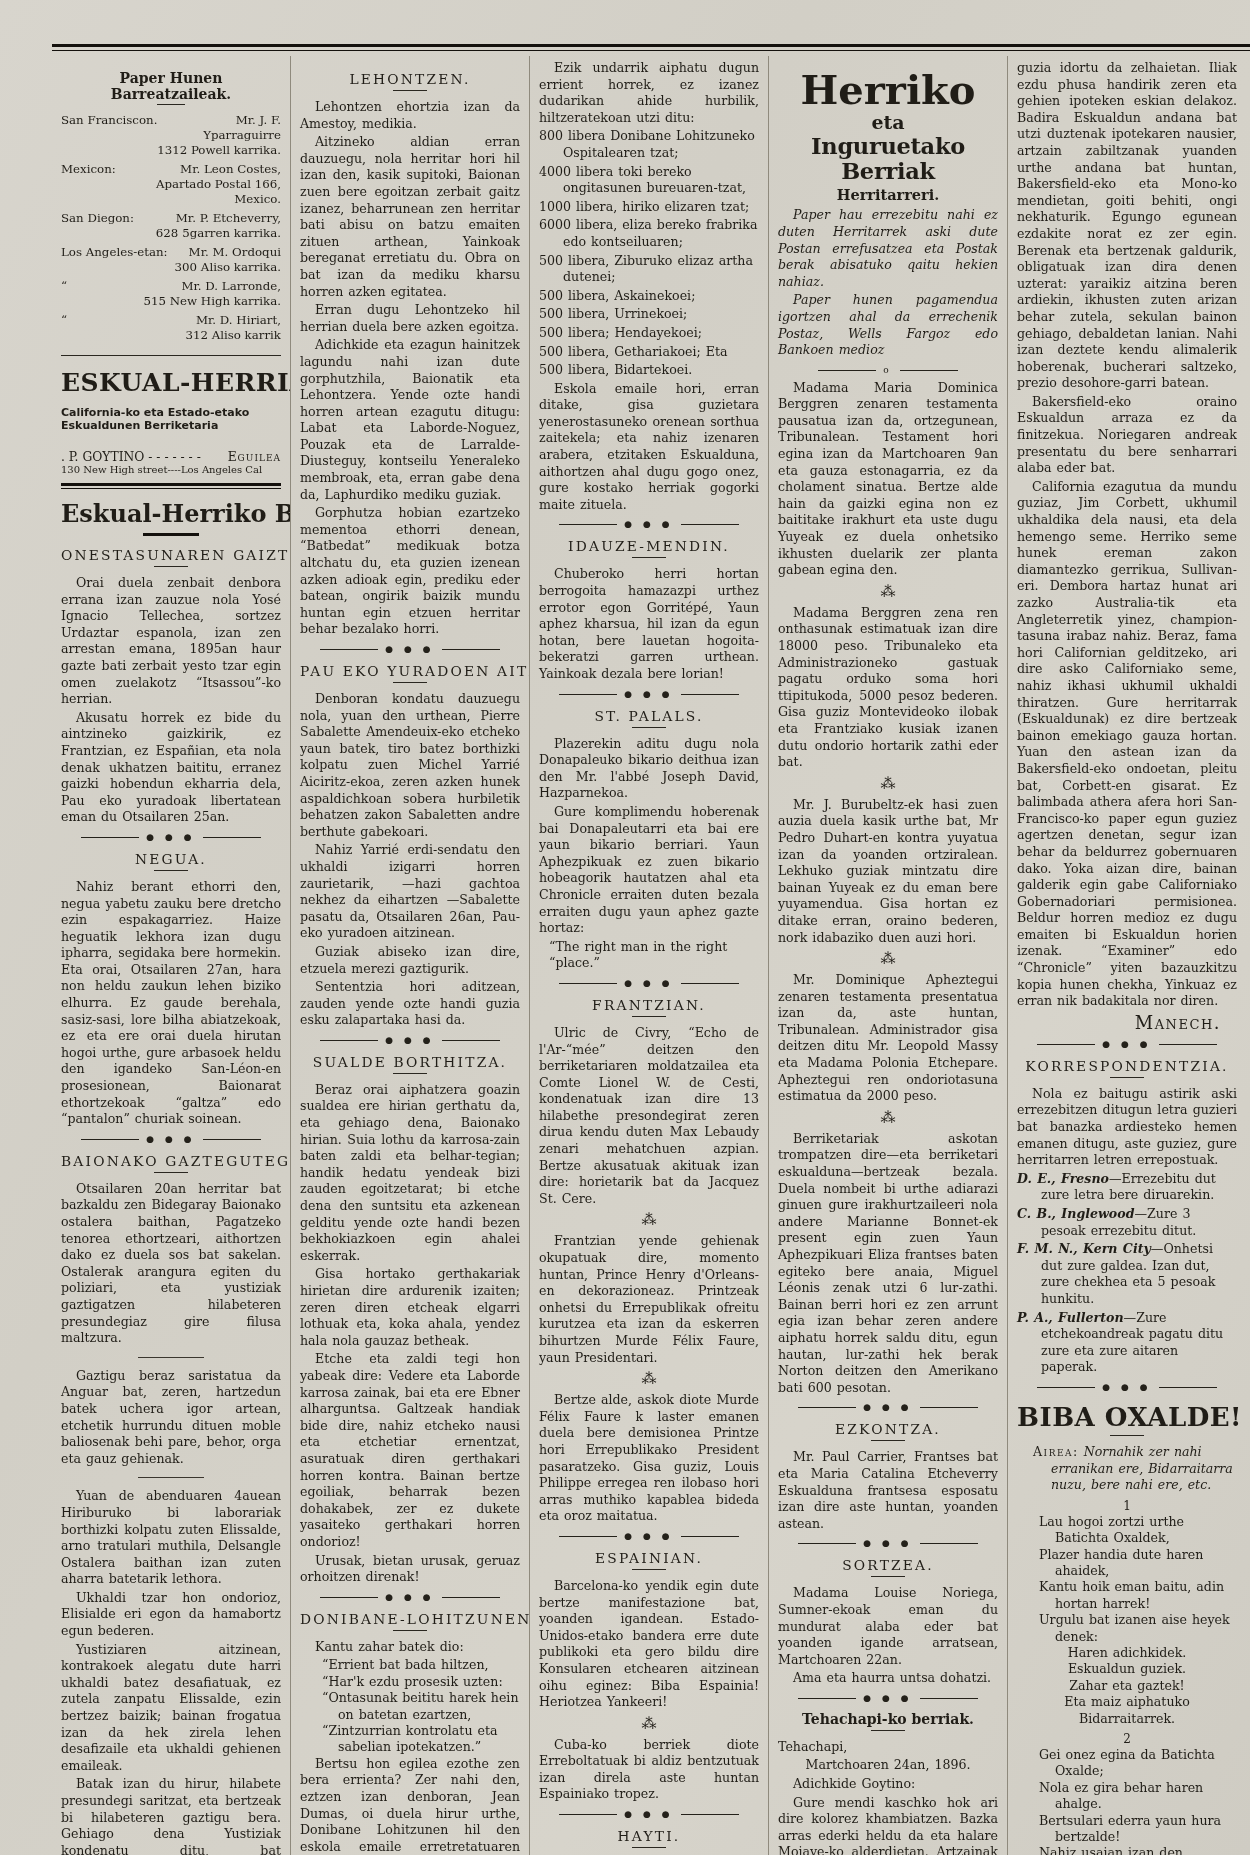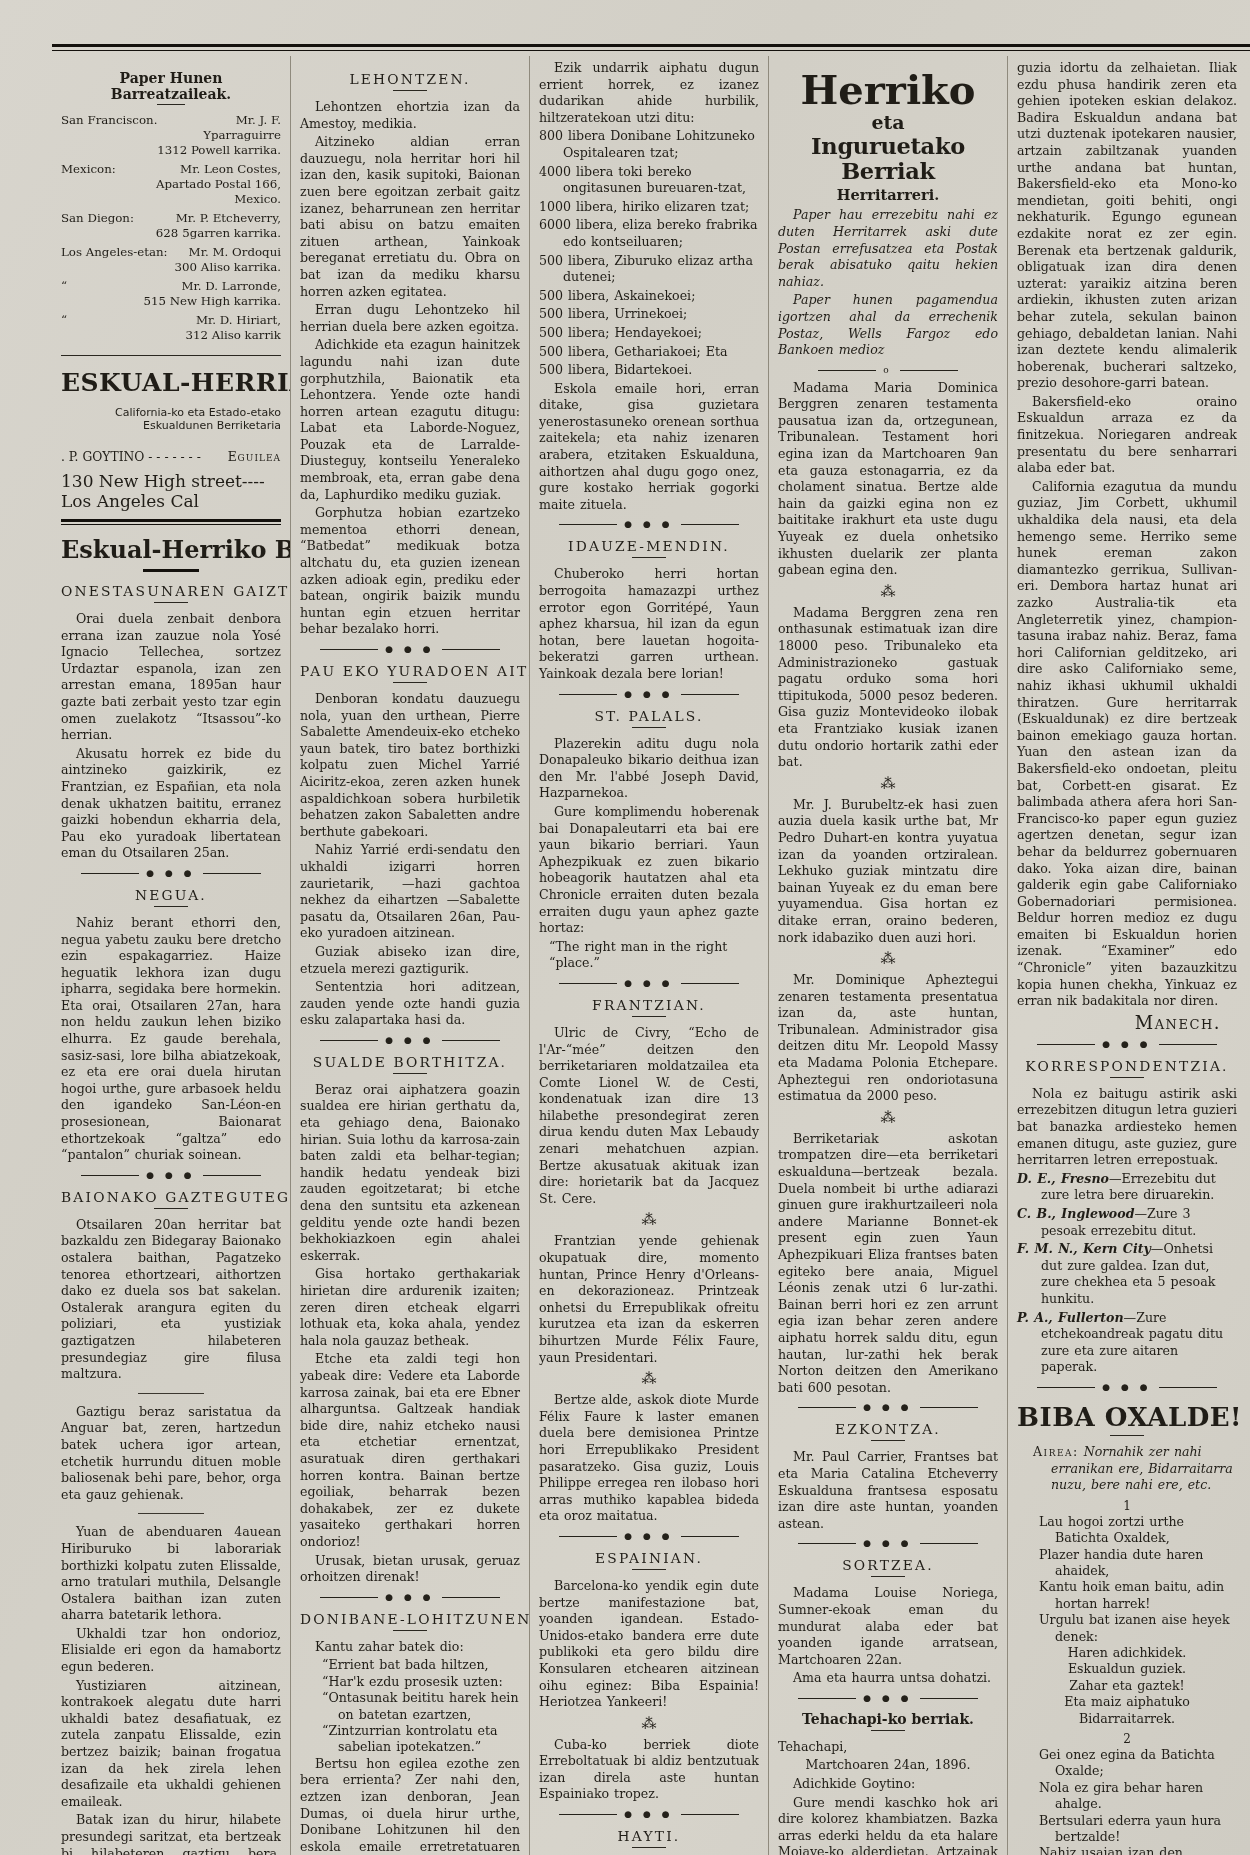--- a/index.html
+++ b/index.html
@@ -22,25 +22,25 @@
 
   .agents-title{text-align:center;font-weight:bold;font-size:14px;margin:10px 0 1px 0;}
   .rule-mini{width:28px;border-top:1.5px solid #2a2720;margin:2px auto 8px auto;}
   .agent{display:flex;justify-content:space-between;font-size:11.8px;line-height:15px;margin-top:4px;}
   .agent .place{white-space:nowrap;}
   .agent .name{text-align:right;}
   .agent-addr{text-align:right;font-size:11.8px;line-height:15px;}
 
   .mast{border-top:1px solid #2a2720;margin-top:12px;padding-top:12px;}
   .mast-title{font-weight:bold;font-size:25px;text-align:center;letter-spacing:.5px;white-space:nowrap;}
-  .mast-sub{font-family:"DejaVu Sans","Liberation Sans",sans-serif;font-weight:normal;
-            font-size:11px;line-height:13px;text-align:right;margin-top:9px;}
+  .mast-sub{font-family:"DejaVu Sans","Liberation Sans",sans-serif;font-weight:bold;
+            font-size:11px;line-height:13px;text-align:left;margin-top:9px;}
   .mast-ed{display:flex;justify-content:space-between;align-items:baseline;font-size:12.3px;margin-top:18px;}
   .mast-role{font-variant:small-caps;letter-spacing:1px;}
-  .mast-addr{font-size:17px;margin-top:7px;margin-bottom:8px;}
+  .mast-addr{font-size:10px;margin-bottom:8px;}
   .thickrule{height:2px;border-top:3px solid #14110d;border-bottom:1px solid #14110d;margin:6px 0 10px 0;}
 
   .h1{font-weight:bold;font-size:24px;text-align:center;margin-top:6px;white-space:nowrap;}
   .h1rule{width:56px;border-top:3px solid #14110d;margin:5px auto 8px auto;}
   .h2{text-align:center;font-size:13.8px;letter-spacing:2.2px;margin:11px 0 1px 0;white-space:nowrap;}
   .h2p{text-align:center;font-size:14px;font-weight:bold;margin:10px 0 1px 0;}
   .hrule{width:34px;border-top:1.5px solid #2a2720;margin:3px auto 8px auto;}
   .h3sub{text-align:center;font-weight:bold;font-size:14.5px;margin:1px 0 4px 0;}
 
   .bighead1{font-size:40px;font-weight:bold;text-align:center;line-height:1.02;margin-top:10px;}

